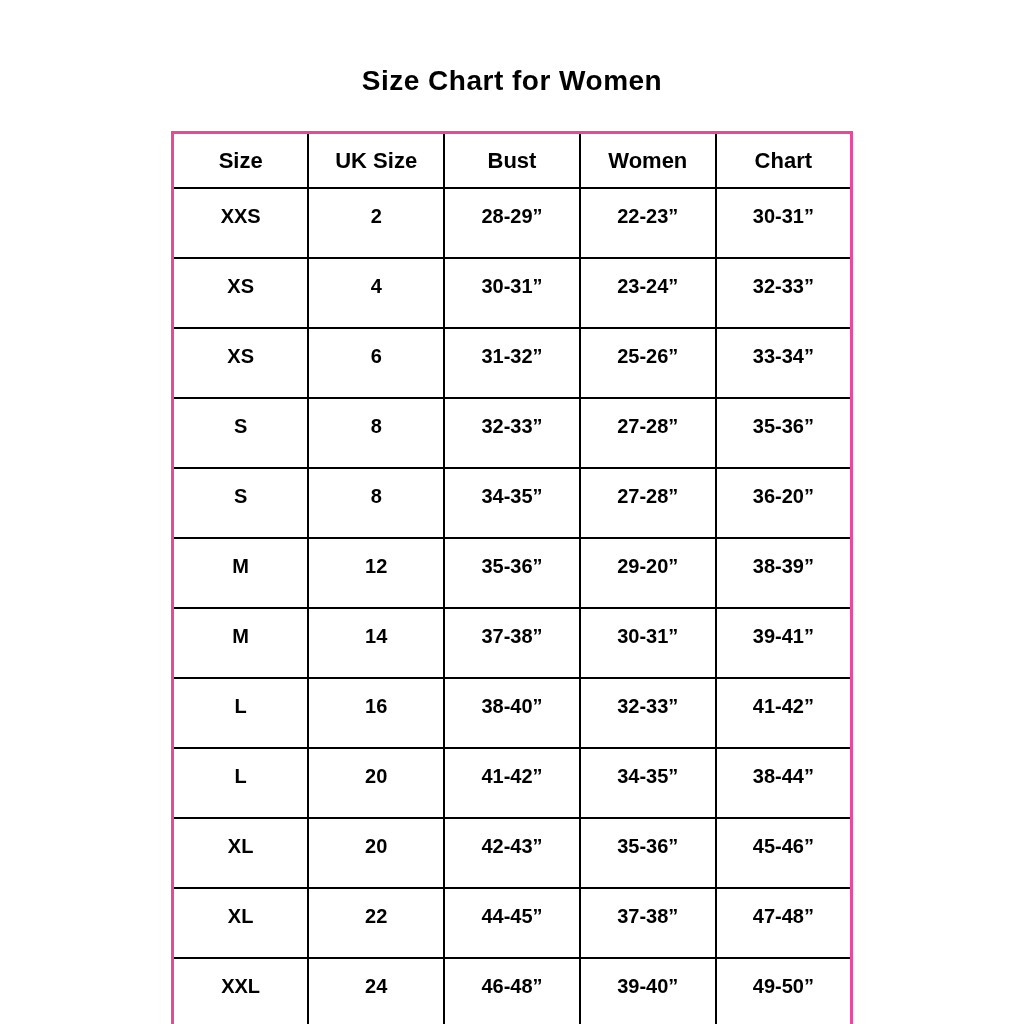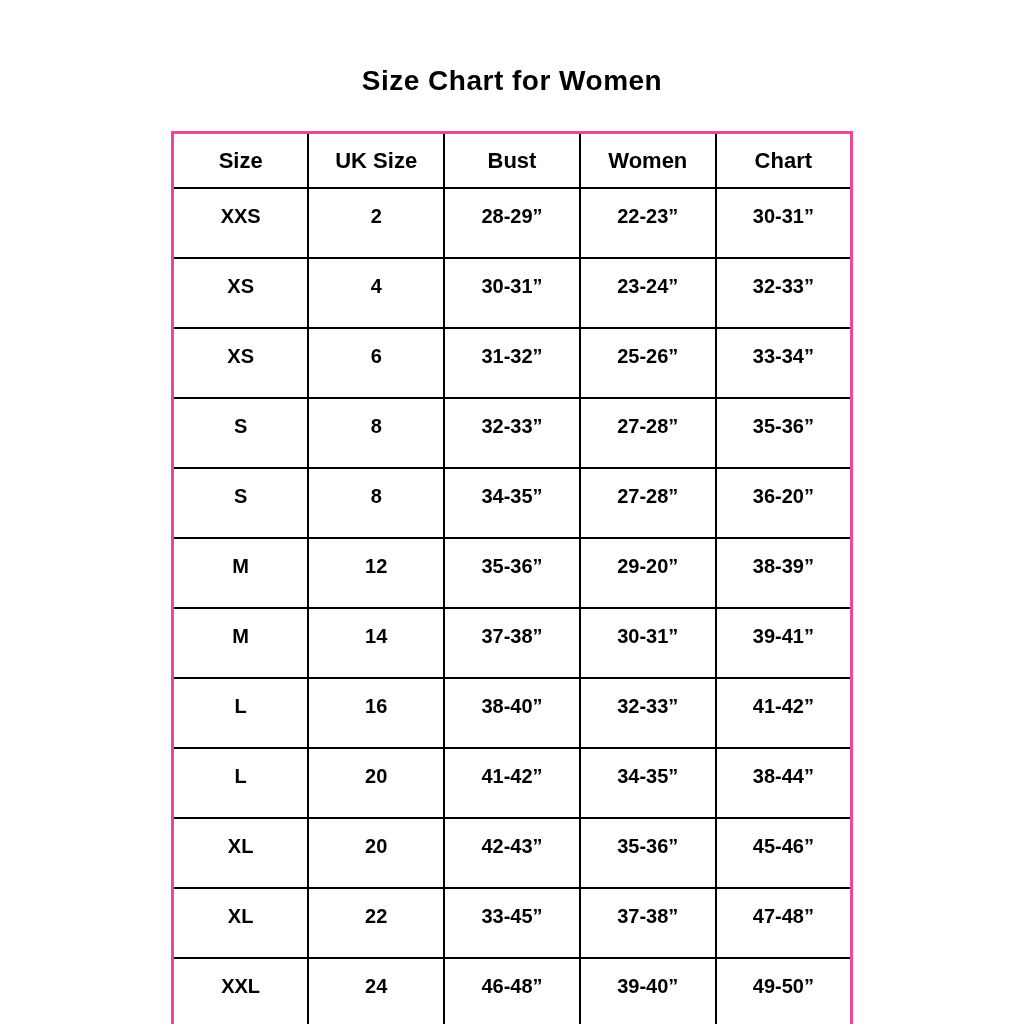--- a/index.html
+++ b/index.html
@@ -134,21 +134,21 @@
         <tr>
           <td>XL</td>
           <td>20</td>
           <td>42-43”</td>
           <td>35-36”</td>
           <td>45-46”</td>
         </tr>
         <tr>
           <td>XL</td>
           <td>22</td>
-          <td>33-45”</td>
+          <td>44-45”</td>
           <td>37-38”</td>
           <td>47-48”</td>
         </tr>
         <tr>
           <td>XXL</td>
           <td>24</td>
           <td>46-48”</td>
           <td>39-40”</td>
           <td>49-50”</td>
         </tr>

